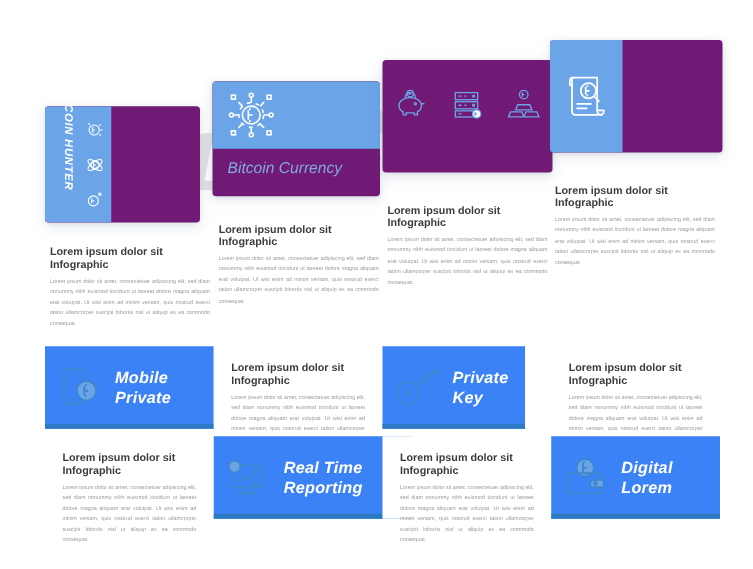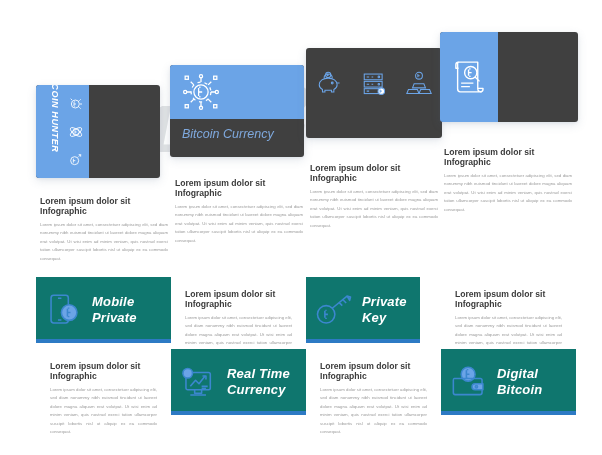--- a/index.html
+++ b/index.html
@@ -7,21 +7,21 @@
     width:602px;height:455px;
     background:#ffffff;
     font-family:"Liberation Sans", sans-serif;
     overflow:hidden;
     position:relative;
   }
   .stage{position:absolute;inset:0;}
 
   .card{
     position:absolute;
-    background:#404040;
+    background:#701a75;
     border-radius:3px;
     box-shadow:0 3px 10px rgba(90,110,140,.16), 0 1px 3px rgba(90,110,140,.10);
     overflow:hidden;
   }
 
   .bignum{
     position:absolute;
     font-style:italic;
     font-weight:bold;
     color:#e2e4e6;
@@ -93,21 +93,21 @@
     text-align:justify;
   }
   #t1{left:40px;top:196px;width:128px;}
   #t2{left:175px;top:178px;width:128px;}
   #t3{left:310px;top:163px;width:128px;}
   #t4{left:444px;top:147px;width:128px;}
 
   
   .bcell{position:absolute;}
   .bblue{
-    background:#0f766e;
+    background:#3b82f6;
     position:absolute;left:0;top:0;right:0;bottom:0;
     display:flex;align-items:center;
   }
   .bblue .accent{
     position:absolute;left:0;right:0;bottom:0;height:4px;background:#2d7ac4;
   }
   .bblue .bicon{
     width:56px;flex:0 0 56px;
     display:flex;align-items:center;justify-content:center;
   }
@@ -316,21 +316,21 @@
           <rect x="8" y="10" width="28" height="20" rx="2"></rect>
           <path d="M18 30v4h8v-4M13 36h18"></path>
           <circle cx="10" cy="11" r="5.5" fill="#6ba4e7"></circle>
           <path d="M13 26l6-7 4 4 7-9"></path>
           <path d="M27 14h4v4"></path>
           <path d="M26 26h7M26 28.5h5"></path>
         </svg>
       </div>
       <div class="btitle">
         <div>Real Time</div>
-        <div>Currency</div>
+        <div>Reporting</div>
       </div>
       <div class="accent"></div>
     </div>
   </div>
 
   <div class="bcell" style="left:306px;top:349px;width:135px;height:66px;">
     <div class="bwhite">
       <h4>Lorem ipsum dolor sit Infographic</h4>
       <p>Lorem ipsum dolor sit amet, consectetuer adipiscing elit, sed diam nonummy nibh euismod tincidunt ut laoreet dolore magna aliquam erat volutpat. Ut wisi enim ad minim veniam, quis nostrud exerci tation ullamcorper suscipit lobortis nisl ut aliquip ex ea commodo consequat.</p>
     </div>
@@ -342,19 +342,19 @@
         <svg width="40" height="36" viewBox="0 0 46 40" fill="none" stroke="#3c87cf" stroke-width="1.8" stroke-linejoin="round">
           <circle cx="22" cy="11" r="8" fill="#6ba4e7"></circle>
           <path d="M20 6.5v9M20 11h3.5M21.3 6.5V5M21.3 16.5V15"></path>
           <path d="M6 16h30c1.5 0 2 .8 2 2v14c0 1.5-.8 2.5-2.5 2.5H7c-1.5 0-2-1-2-2.5V18c0-1.2.7-2 1-2z"></path>
           <path d="M30 22h9v7h-9c-2 0-3.5-1.5-3.5-3.5S28 22 30 22z" fill="#6ba4e7"></path>
           <circle cx="31.5" cy="25.5" r="1.3"></circle>
         </svg>
       </div>
       <div class="btitle">
         <div>Digital</div>
-        <div>Bitcoin</div>
+        <div>Lorem</div>
       </div>
       <div class="accent"></div>
     </div>
   </div>
 
 </div>
 
 </body></html>

